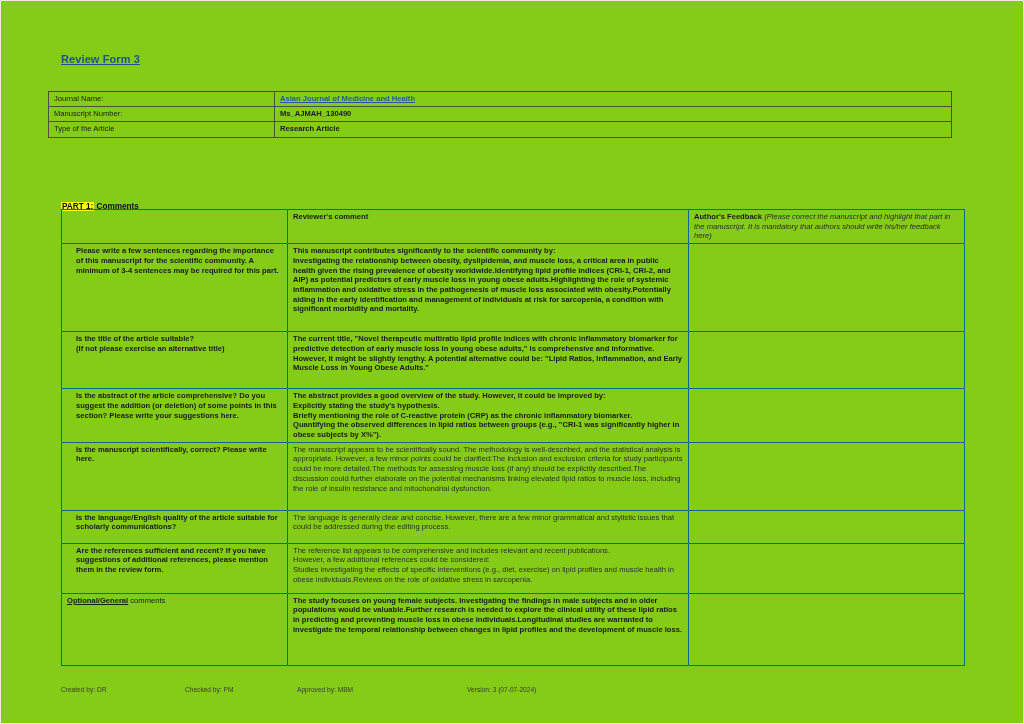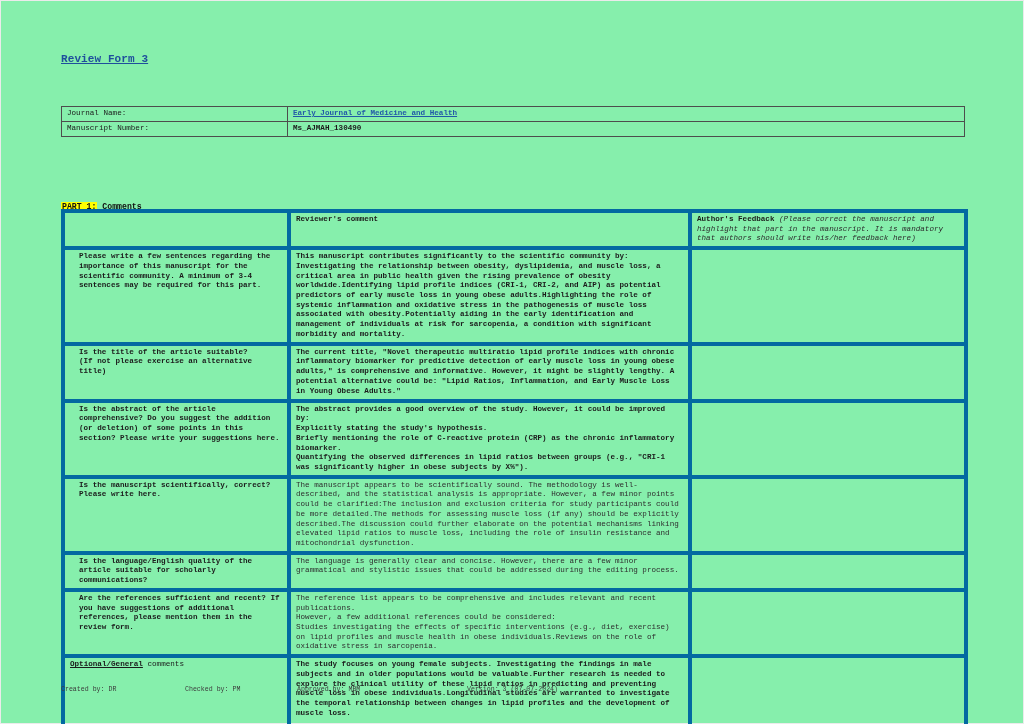--- a/index.html
+++ b/index.html
@@ -8,37 +8,35 @@
     width: 1024px; height: 724px;
     background: #ffffff;
     font-family: "Liberation Sans", sans-serif;
     color: #1b1b1b;
     position: relative;
     overflow: hidden;
   }
   .page {
     position: absolute; inset: 0;
     border: 1px solid #ebebeb;
-    background: #86efac;
-    font-family: Liberation Mono, monospace;
+    background: #84cc16;
   }
   .doc-title {
     position: absolute; left: 60px; top: 52px;
     margin: 0;
     font-size: 11px; font-weight: bold;
     color: #1f4e9c;
     text-decoration: underline;
     letter-spacing: 0.1px;
   }
   
   table { border-collapse: collapse; table-layout: fixed; }
   .info-table {
-    position: absolute; left: 60px; top: 90px;
+    position: absolute; left: 47px; top: 90px;
     width: 903px;
-    margin-top: 15px;
   }
   .info-table td {
     border: 1px solid #4d4d4d;
     font-size: 7.6px;
     line-height: 1.3;
     padding: 2px 5px;
     vertical-align: top;
   }
   .info-table col.c1 { width: 226px; }
   .info-table col.c2 { width: 677px; }
@@ -55,21 +53,21 @@
   .part1 .hl { background: #ffff00; padding: 0 1px; }
   
   .comments-table {
     position: absolute; left: 60px; top: 208px;
     width: 903px;
   }
   .comments-table col.c1 { width: 226px; }
   .comments-table col.c2 { width: 401px; }
   .comments-table col.c3 { width: 276px; }
   .comments-table td {
-    border: 4px solid #0369a1;
+    border: 1px solid #0369a1;
     font-size: 7.6px;
     line-height: 1.28;
     padding: 2px 5px;
     vertical-align: top;
     white-space: pre-line;
   }
   .comments-table td.q {
     font-weight: bold;
     padding-left: 14px;
   }
@@ -101,25 +99,29 @@
   <h1 class="doc-title">Review Form 3</h1>
 
   <table class="info-table">
     <colgroup>
         <col class="c1">
         <col class="c2">
       </colgroup>
     <tbody>
         <tr style="height:15px;">
       <td>Journal Name:</td>
-      <td><a href="#">Early Journal of Medicine and Health</a></td>
+      <td><a href="#">Asian Journal of Medicine and Health</a></td>
     </tr>
     <tr style="height:14px;">
       <td>Manuscript Number:</td>
       <td class="val">Ms_AJMAH_130490</td>
+    </tr>
+    <tr style="height:16px;">
+      <td>Type of the Article</td>
+      <td class="val">Research Article</td>
     </tr>
   </tbody>
     </table>
 
   <div class="part1">
     <span class="hl">PART 1:</span><span> Comments</span>
   </div>
 
   <table class="comments-table">
     <colgroup>

